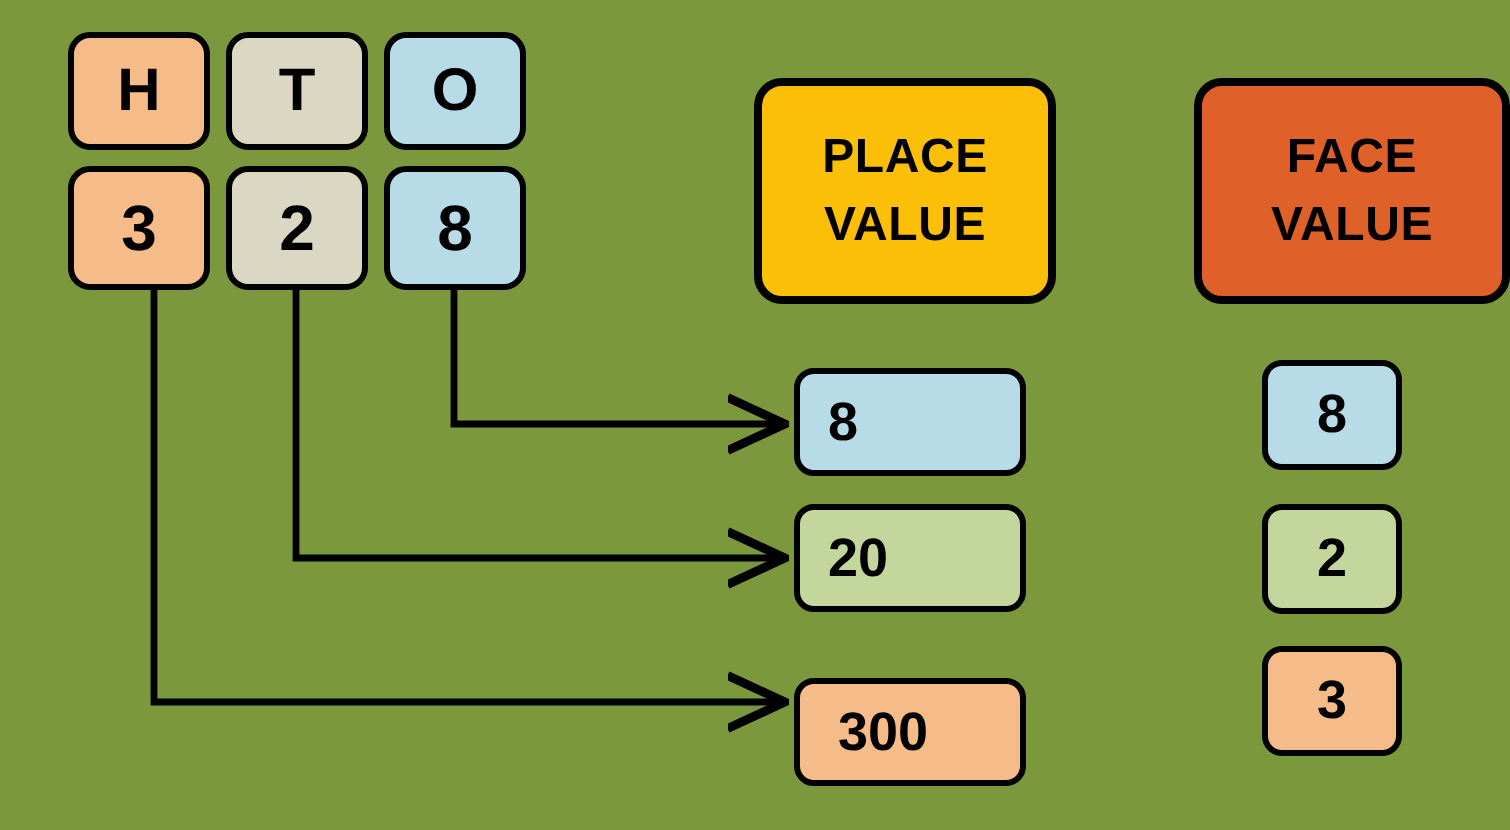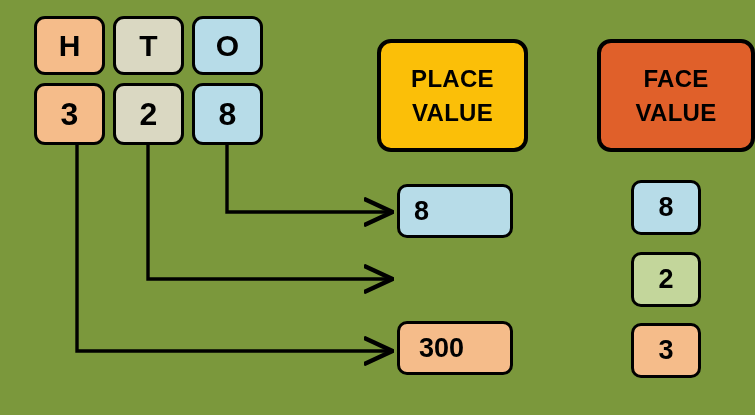--- a/index.html
+++ b/index.html
@@ -77,21 +77,21 @@
     left: 397px;
     width: 116px;
     height: 54px;
     font-size: 27px;
     justify-content: flex-start;
     padding-left: 14px;
     border-radius: 10px;
   }
   .pv-r1 { top: 184px; }
   .pv-r2 { top: 252px; }
-  .pv-r3 { top: 321px; padding-left: 19px; }
+  .pv-r3 { top: 339px; padding-left: 19px; }
 
   
   .fv-box {
     left: 631px;
     width: 70px;
     height: 55px;
     font-size: 27px;
     border-radius: 10px;
   }
   .fv-r1 { top: 180px; }
@@ -144,19 +144,20 @@
     <span>PLACE</span>
     <span>VALUE</span>
   </div>
 
   <div class="box banner banner-face">
     <span>FACE</span>
     <span>VALUE</span>
   </div>
 
   <div class="box pv-box pv-r1 fill-blue">8</div>
+  <div class="box pv-box pv-r2 fill-green">20</div>
   <div class="box pv-box pv-r3 fill-peach">300</div>
 
   <div class="box fv-box fv-r1 fill-blue">8</div>
   <div class="box fv-box fv-r2 fill-green">2</div>
   <div class="box fv-box fv-r3 fill-peach">3</div>
 
 </div>
 
 </body></html>

